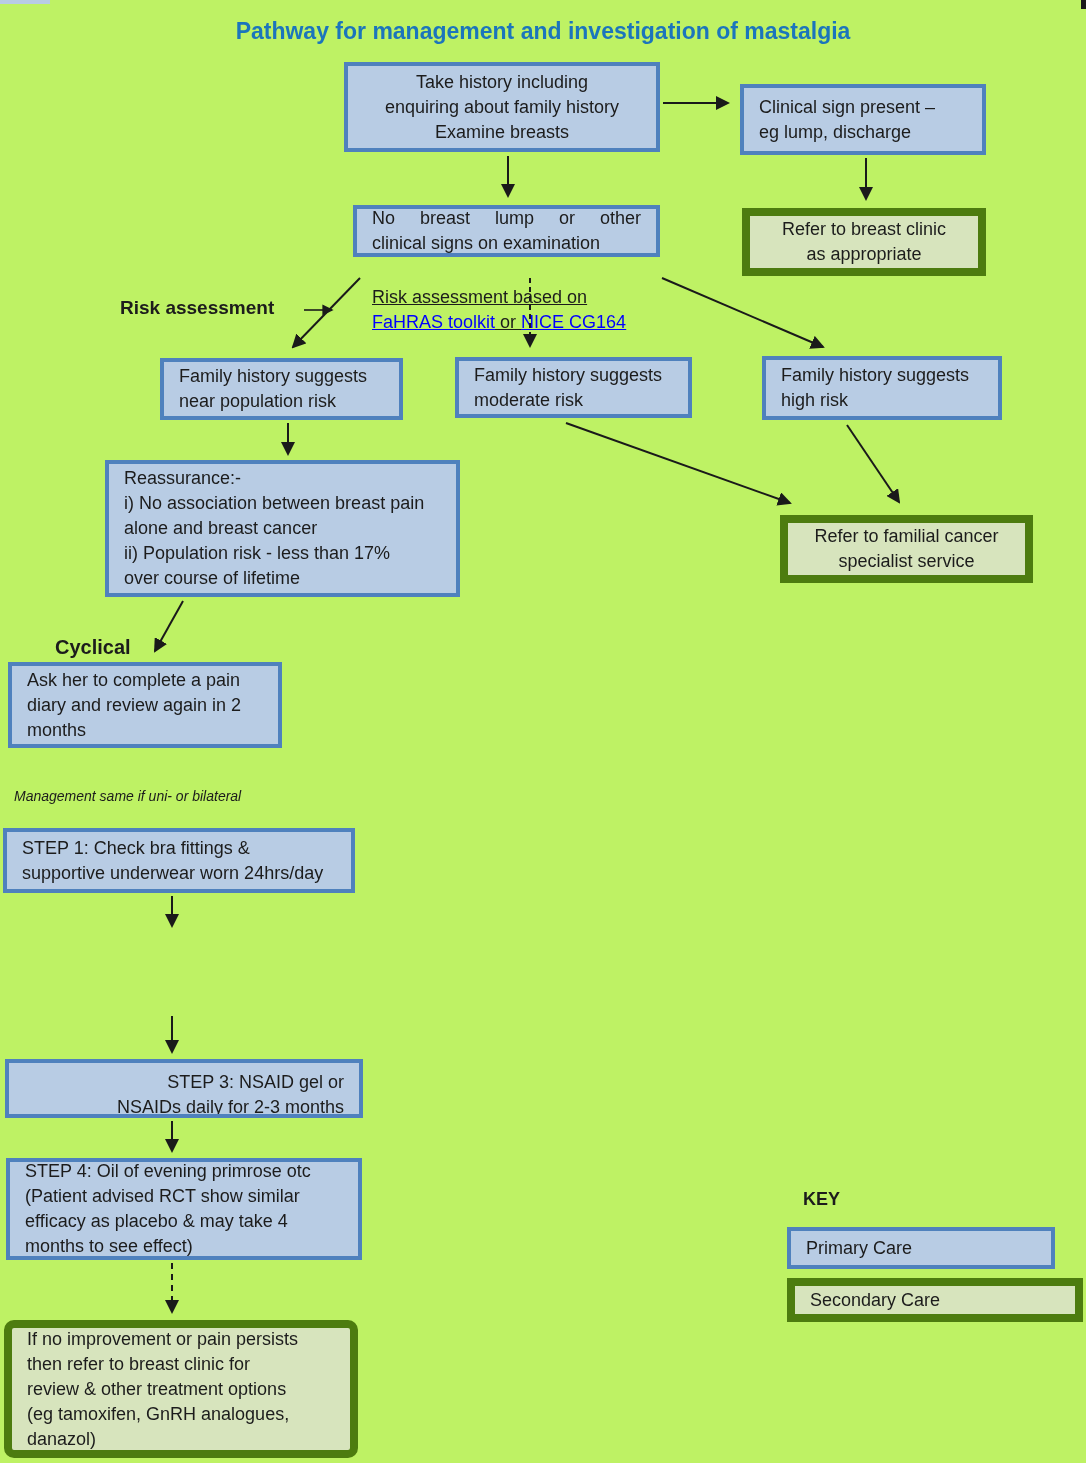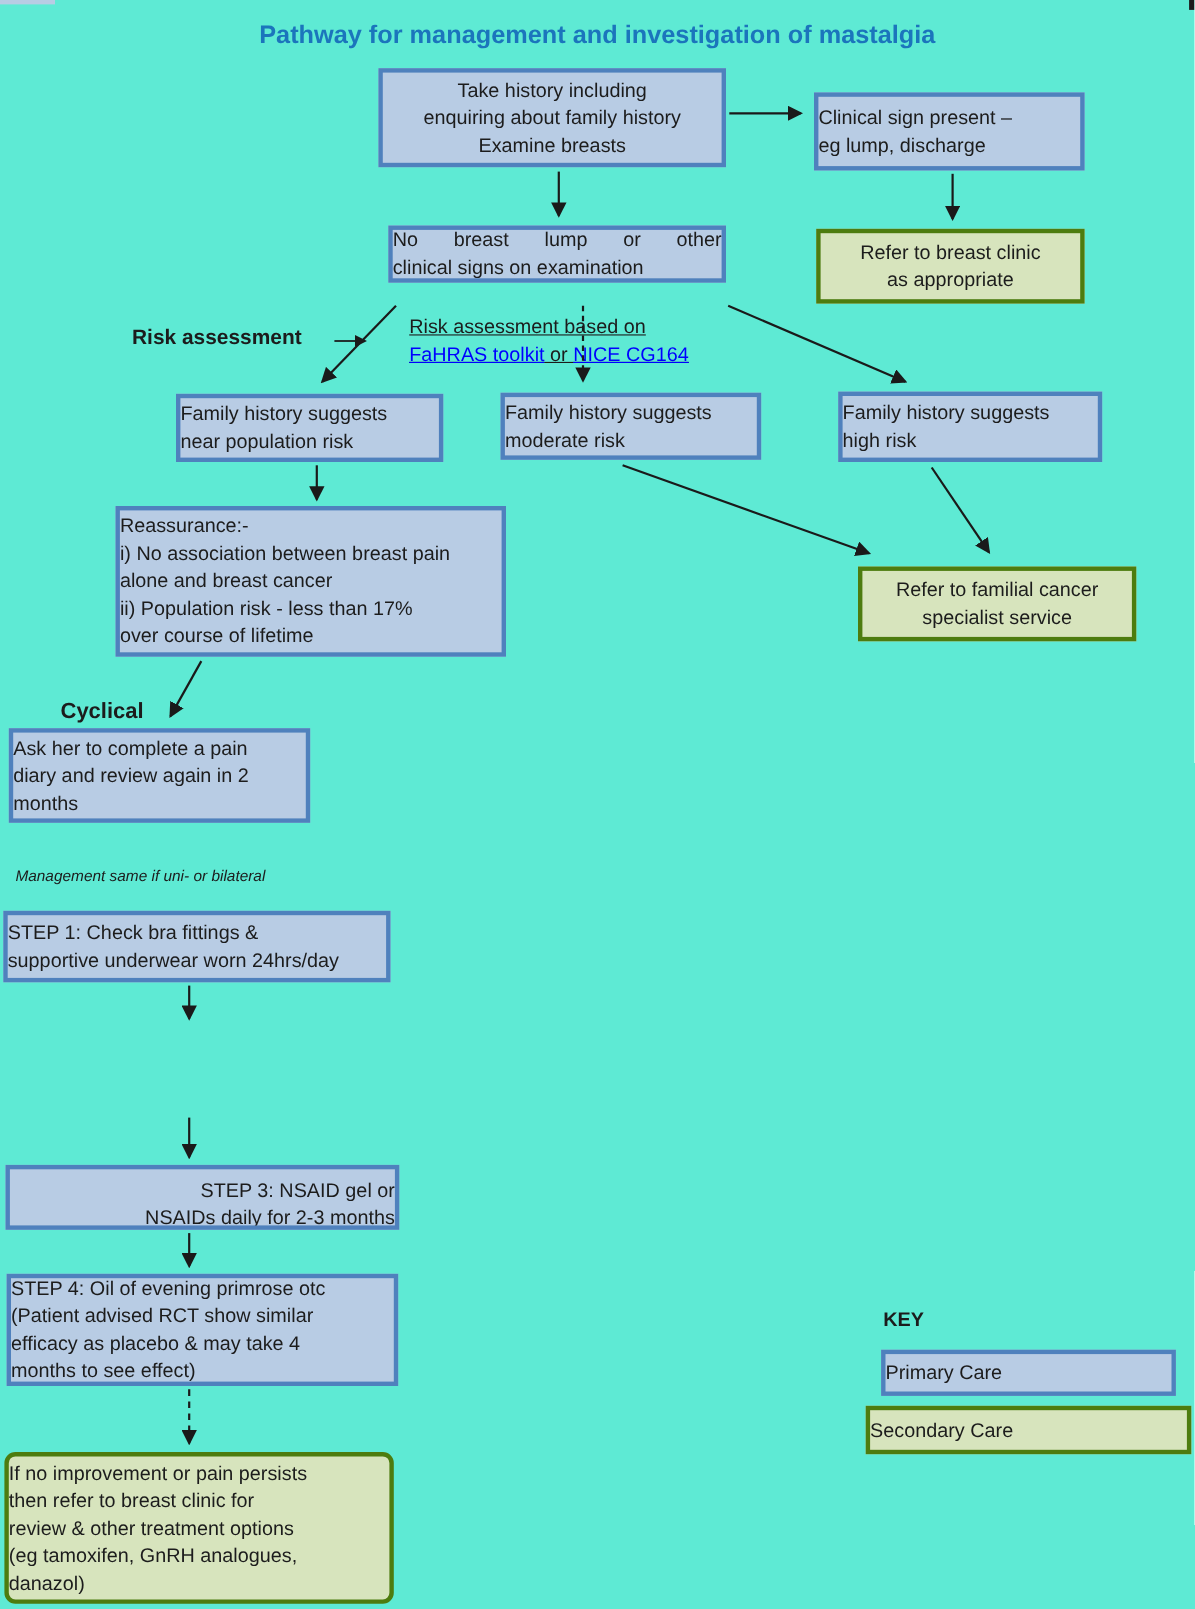--- a/index.html
+++ b/index.html
@@ -1,44 +1,44 @@
 <!DOCTYPE html>
 <html><head>
 <meta charset="utf-8">
 <style>
   html, body { margin: 0; padding: 0; background: #ffffff; }
   .canvas {
     position: relative;
     width: 1086px;
     height: 1463px;
-    background: #5eead4;
+    background: #bef264;
     font-family: "Liberation Sans", "DejaVu Sans", sans-serif;
     color: #1c1c1c;
     overflow: hidden;
   }
   .title {
     position: absolute;
     top: 18px; left: 0; width: 1086px;
     text-align: center;
     font-size: 23px;
     font-weight: bold;
     color: #1b75bc;
   }
   .box {
     position: absolute;
     box-sizing: border-box;
     display: flex;
     flex-direction: column;
     justify-content: center;
     font-size: 18px;
     line-height: 25px;
-    padding: 2px 0;
+    padding: 2px 15px;
   }
   .blue  { background: #b8cce4; border: 4px solid #4f81bd; }
-  .green { background: #d7e4bd; border: 4px solid #4d7c0f; justify-content: center; }
+  .green { background: #d7e4bd; border: 8px solid #4d7c0f; justify-content: center; }
   .pre   { white-space: pre-line; }
   .center { text-align: center; }
   .jl { text-align: justify; text-align-last: justify; width: 100%; }
   .label { position: absolute; font-weight: bold; }
   .note  { position: absolute; font-size: 14px; font-style: italic; }
   .risk-info {
     position: absolute;
     left: 372px; top: 285px; width: 316px;
     text-align: left;
     font-size: 18px; line-height: 25px; text-decoration: underline;
@@ -163,21 +163,21 @@
   <div class="box green pre" style="left:4px; top:1320px; width:354px; height:138px;border-radius:10px;">
     <div class="pre">If no improvement or pain persists
 then refer to breast clinic for
 review &amp; other treatment options
 (eg tamoxifen, GnRH analogues,
 danazol)</div>
   </div>
 
   <div class="label" style="left:803px; top:1189px; font-size:18px;">KEY</div>
 
-  <div class="box blue" style="left:787px; top:1227px; width:268px; height:42px;margin-left:14px;">
+  <div class="box blue" style="left:787px; top:1227px; width:268px; height:42px;">
     <div>Primary Care</div>
   </div>
 
   <div class="box green" style="left:787px; top:1278px; width:296px; height:44px;">
     <div>Secondary Care</div>
   </div>
 
   <svg class="arrows" viewBox="0 0 1086 1463">
     <defs>
       <marker id="ah" markerWidth="7" markerHeight="7" refX="6" refY="3.5" orient="auto" markerUnits="strokeWidth">

